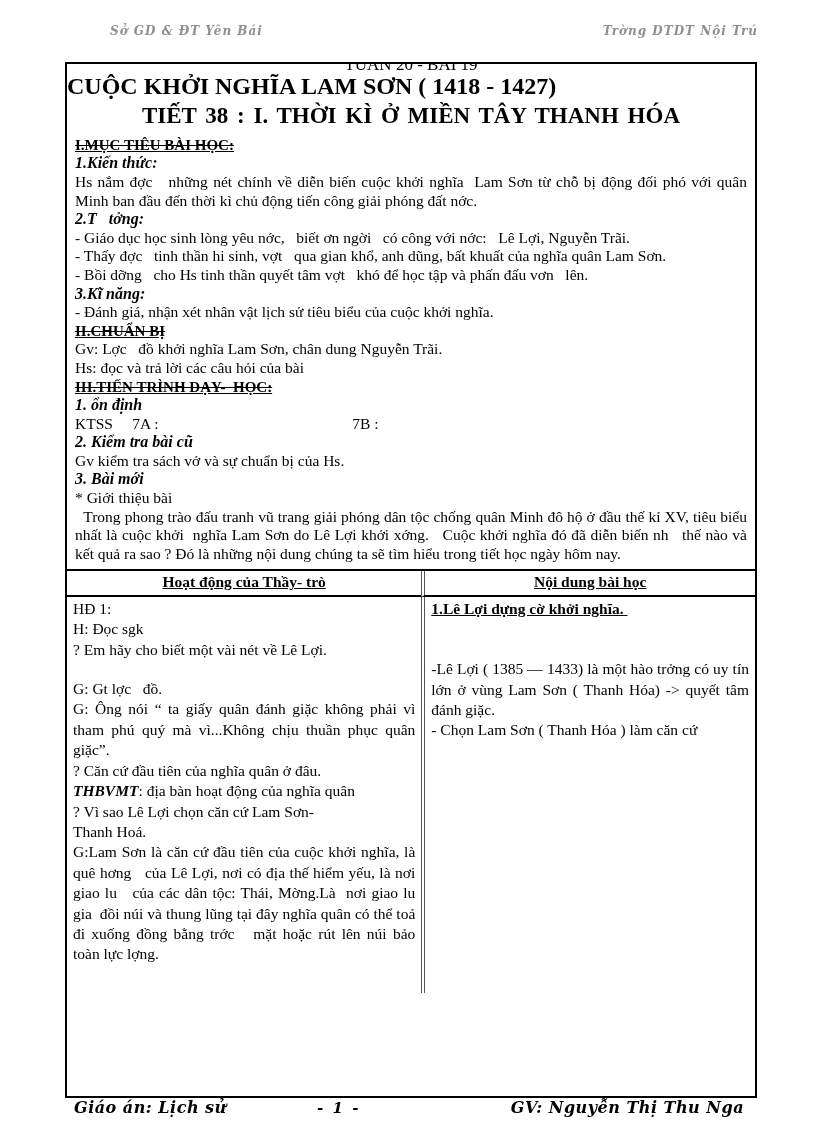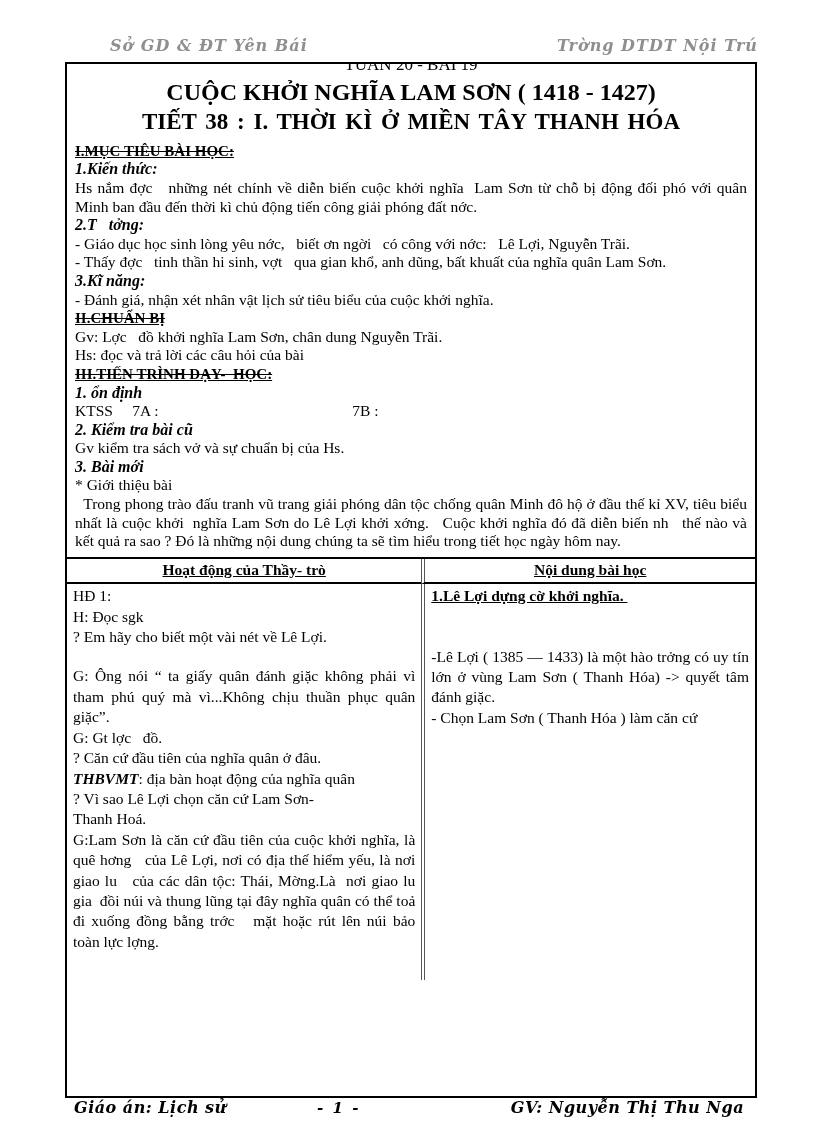--- a/index.html
+++ b/index.html
@@ -3,40 +3,40 @@
 <meta charset="utf-8">
 <style>
   html,body{margin:0;padding:0;}
   body{
     width:816px;height:1123px;position:relative;background:#ffffff;
     font-family:"Liberation Serif","DejaVu Serif",serif;color:#000;
     overflow:hidden;
   }
   
   .run-head{
-    position:absolute;top:36px;left:110px;right:58px;
+    position:absolute;top:24px;left:110px;right:58px;
     display:flex;justify-content:space-between;
     font-family:"DejaVu Serif",serif;font-style:italic;font-weight:bold;
-    font-size:16px;color:#8f8f8f;letter-spacing:1px;
+    font-size:12px;color:#8f8f8f;letter-spacing:1px;
   }
   
   .doc-box{
     position:absolute;left:65px;top:62px;width:688px;height:1032px;
     border:2px solid #000;overflow:hidden;box-sizing:content-box;
     font-size:15.5px;line-height:18.6px;
   }
   .box-head{display:flex;justify-content:space-between;padding:4px 6px 0 10px;}
   .semester{font-weight:bold;font-size:17px;margin:2px 0 0 40px;}
   .strike-title{
     font-weight:bold;font-style:italic;font-size:17px;margin-top:12px;
     text-decoration:underline line-through;letter-spacing:.5px;
   }
   .dates{white-space:pre;font-size:15.5px;line-height:19px;}
   .week-line{text-align:center;font-size:17px;margin-top:-8px;}
-  .main-title{text-align:center;font-weight:bold;font-size:24px;margin-top:8px;}
+  .main-title{font-weight:bold;font-size:24px;margin-top:2px;}
   .sub-title{text-align:center;font-weight:bold;font-size:23px;margin-top:12px;word-spacing:3px;}
   .main-body{padding:10px 8px 0 8px;}
   .line{white-space:pre-wrap;}
   .p{text-align:justify;}
   .h1{font-weight:bold;font-size:15px;text-decoration:underline line-through;}
   .h2{font-weight:bold;font-style:italic;font-size:16px;}
   .hu{font-weight:bold;text-decoration:underline;}
   .gap{height:19px;}
   .gap2{height:40px;}
   .gapbig{height:252px;}
@@ -78,20 +78,21 @@
   <div class="main-title">CUỘC KHỞI NGHĨA LAM SƠN ( 1418 - 1427)</div>
   <div class="sub-title">TIẾT 38 :  I. THỜI KÌ Ở MIỀN TÂY THANH HÓA</div>
 
   <div class="main-body">
       <div class="line h1">I.MỤC TIÊU BÀI HỌC:</div>
       <div class="line h2">1.Kiến thức:</div>
       <div class="line p">Hs nắm đợc   những nét chính về diễn biến cuộc khởi nghĩa  Lam Sơn từ chỗ bị động đối phó với quân Minh ban đầu đến thời kì chủ động tiến công giải phóng đất nớc.</div>
       <div class="line h2">2.T   tởng:</div>
       <div class="line p">- Giáo dục học sinh lòng yêu nớc,   biết ơn ngời   có công với nớc:   Lê Lợi, Nguyễn Trãi.</div>
       <div class="line p">- Thấy đợc   tinh thần hi sinh, vợt   qua gian khổ, anh dũng, bất khuất của nghĩa quân Lam Sơn.</div>
+      <div class="line p">- Bồi dỡng   cho Hs tinh thần quyết tâm vợt   khó để học tập và phấn đấu vơn   lên.</div>
       <div class="line h2">3.Kĩ năng:</div>
       <div class="line p">- Đánh giá, nhận xét nhân vật lịch sử tiêu biểu của cuộc khởi nghĩa.</div>
       <div class="line h1">II.CHUẨN BỊ</div>
       <div class="line p">Gv: Lợc   đồ khởi nghĩa Lam Sơn, chân dung Nguyễn Trãi.</div>
       <div class="line p">Hs: đọc và trả lời các câu hỏi của bài</div>
       <div class="line h1">III.TIẾN TRÌNH DẠY-  HỌC:</div>
       <div class="line h2">1. ổn định</div>
       <div class="line p">KTSS     7A :                                                  7B :</div>
       <div class="line h2">2. Kiểm tra bài cũ</div>
       <div class="line p">Gv kiểm tra sách vở và sự chuẩn bị của Hs.</div>
@@ -101,22 +102,22 @@
     </div>
 
   <div class="lesson-table">
     <div class="th col-l"><span>Hoạt động của Thầy- trò</span></div>
     <div class="th col-r"><span>Nội dung bài học</span></div>
     <div class="cell col-l">
         <div class="line p">HĐ 1:</div>
         <div class="line p">H: Đọc sgk</div>
         <div class="line p">? Em hãy cho biết một vài nét về Lê Lợi.</div>
         <div class="line gap"></div>
+        <div class="line p">G: Gt lợc   đồ.</div>
         <div class="line p">G: Ông nói “ ta giấy quân đánh giặc không phải vì tham phú quý mà vì...Không chịu thuần phục quân giặc”.</div>
-        <div class="line p">G: Gt lợc   đồ.</div>
         <div class="line p">? Căn cứ đầu tiên của nghĩa quân ở đâu.</div>
         <div class="line p"><span class="pfx">THBVMT</span>: địa bàn hoạt động của nghĩa quân</div>
         <div class="line p">? Vì sao Lê Lợi chọn căn cứ Lam Sơn-
 Thanh Hoá.</div>
         <div class="line p">G:Lam Sơn là căn cứ đầu tiên của cuộc khởi nghĩa, là quê hơng   của Lê Lợi, nơi có địa thế hiểm yếu, là nơi giao lu   của các dân tộc: Thái, Mờng.Là  nơi giao lu  gia  đồi núi và thung lũng tại đây nghĩa quân có thể toả đi xuống đồng bằng trớc   mặt hoặc rút lên núi bảo toàn lực lợng.</div>
       </div>
     <div class="cell col-r">
         <div class="line hu">1.Lê Lợi dựng cờ khởi nghĩa. </div>
         <div class="line gap2"></div>
         <div class="line p">-Lê Lợi ( 1385 — 1433) là một hào trởng có uy tín lớn ở vùng Lam Sơn ( Thanh Hóa) -&gt; quyết tâm đánh giặc.</div>

